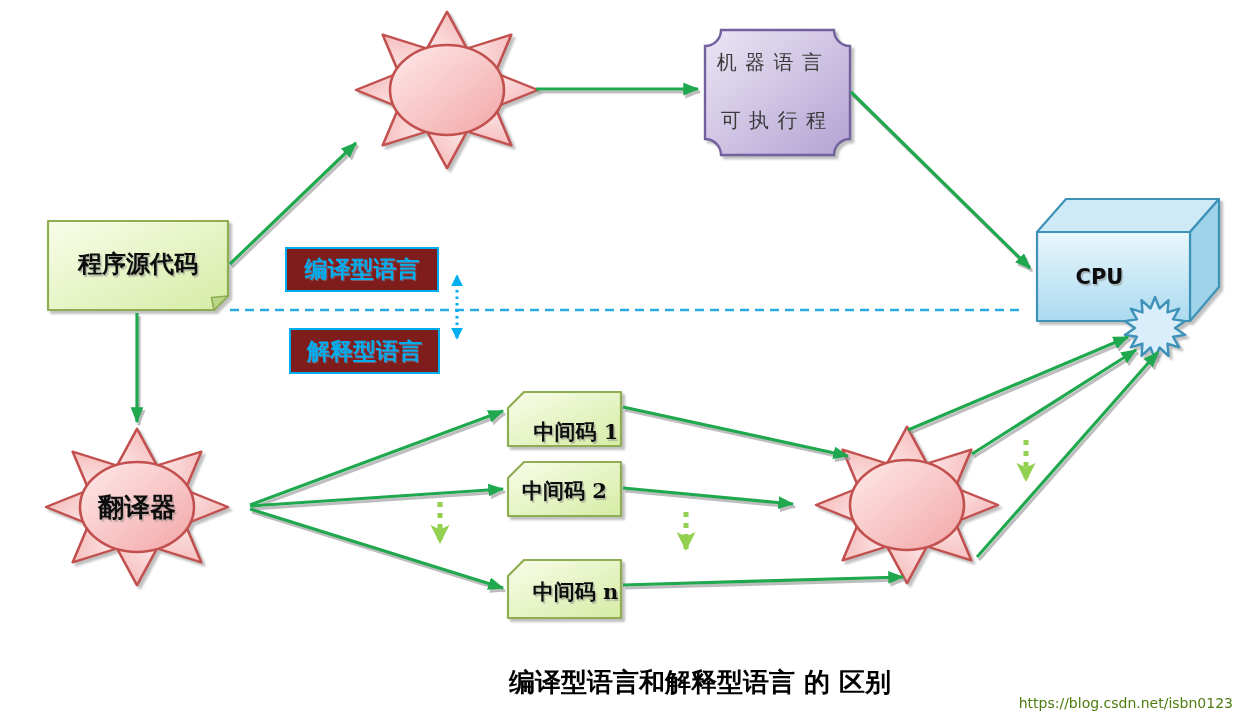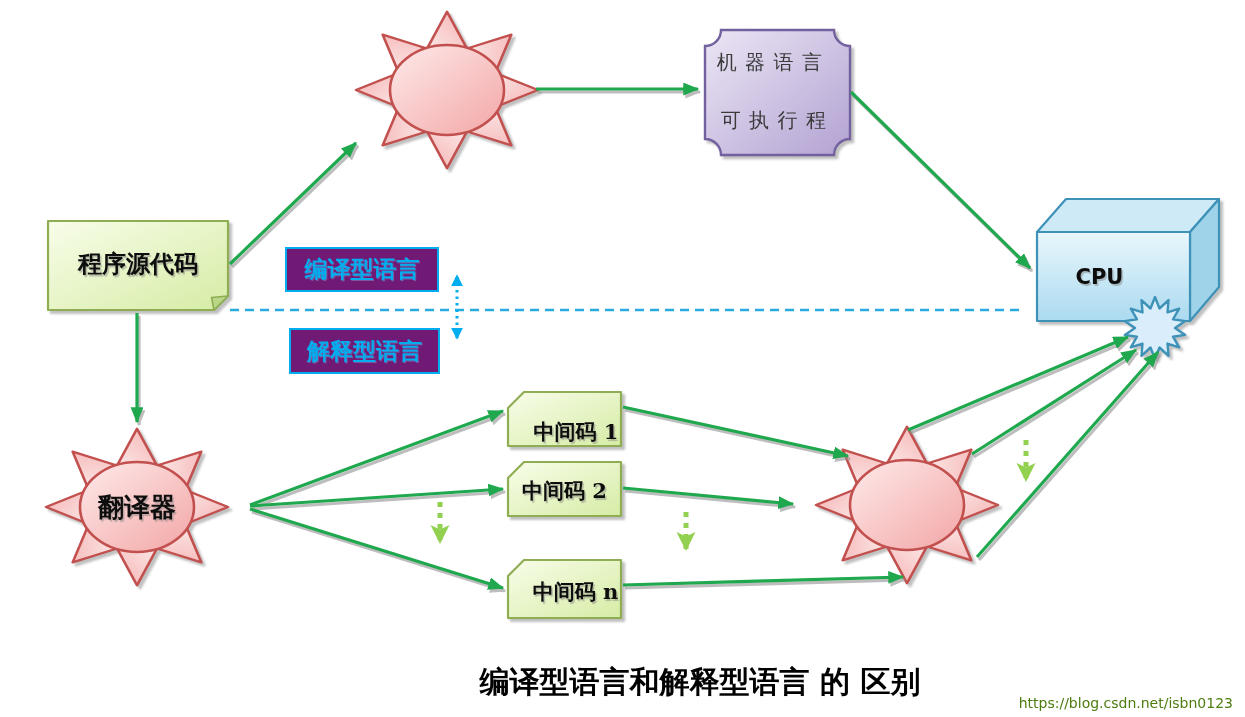--- a/index.html
+++ b/index.html
@@ -30,24 +30,24 @@
 
   
   .txt{position:absolute;z-index:2;display:flex;align-items:center;justify-content:center;}
   .node-label{font-weight:bold;color:#0d0d0d;text-shadow:1.5px 1.5px 1px rgba(120,120,120,.45);}
   .sun-label{font-size:26px;}
   .source-label{font-size:24px;}
   .ic-label{font-size:21px;font-family:"DejaVu Serif","Liberation Serif",serif;}
   .cpu-label{font-size:21px;}
   .plaque-line{font-size:20px;color:#3a3a3a;letter-spacing:.42em;
                font-family:"DejaVu Serif","Liberation Serif",serif;}
-  .blue-box{position:absolute;z-index:2;border:2.5px solid #00aeef;background:#701a75;color:#00aeef;
+  .blue-box{position:absolute;z-index:2;border:2.5px solid #00aeef;background:#7f1d1d;color:#00aeef;
             display:flex;align-items:center;justify-content:center;font-weight:bold;font-size:23px;
             text-shadow:1px 1px 0 rgba(150,200,230,.35);}
-  .title{font-size:30px;font-weight:bold;color:#000;}
+  .title{font-size:26px;font-weight:bold;color:#000;}
   .watermark{position:absolute;z-index:2;right:12px;bottom:6px;font-size:14px;color:#4d7c0f;}
 </style>
 </head>
 <body>
 
 <div id="stage">
 
   <svg id="diagram-svg" width="1245" height="717" viewBox="0 0 1245 717">
     <defs>
       <linearGradient id="gradPink" x1="0" y1="0" x2="1" y2="1">

